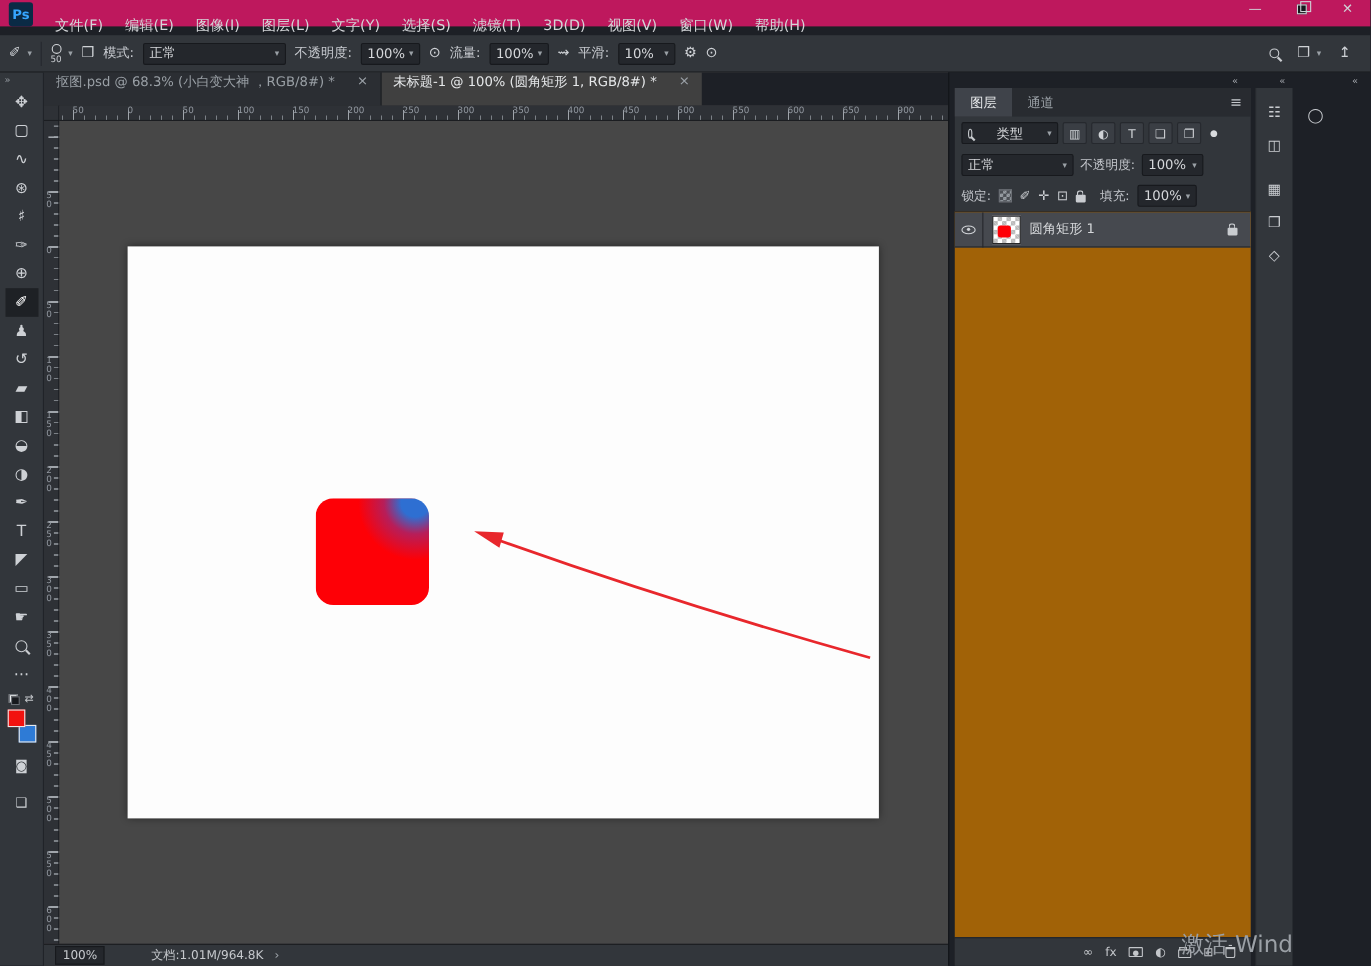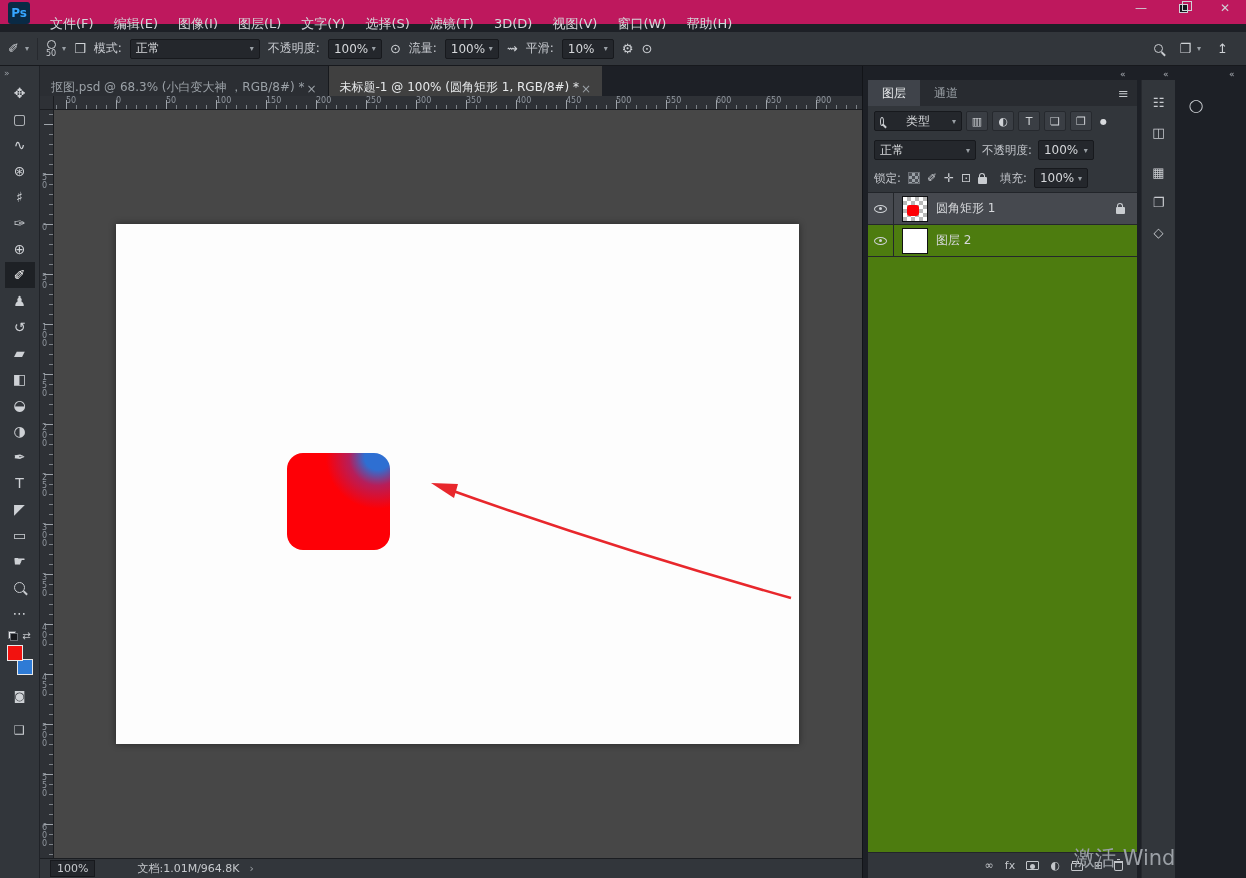--- a/index.html
+++ b/index.html
@@ -47,21 +47,21 @@
   .mini-swatches::before{content:"";position:absolute;left:0;top:0;width:6px;height:6px;background:#e8eaec;border:1px solid #6b6f75}
   .mini-swatches::after{content:"";position:absolute;right:0;bottom:0;width:6px;height:6px;background:#17191d;border:1px solid #6b6f75}
   .swatches{position:relative;width:26px;height:30px;margin-top:4px}
   .fgswatch{position:absolute;left:0;top:0;width:16px;height:16px;background:#f2120f;border:1px solid #e9e9e9;z-index:2}
   .bgswatch{position:absolute;right:0;bottom:0;width:16px;height:16px;background:#2e7bd6;border:1px solid #e9e9e9}
   .tool.small{font-size:12px;margin-top:8px}
 
   
   .docarea{position:absolute;left:40px;top:66px;width:822px;bottom:0;background:#464646}
   .tabbar{position:absolute;left:0;top:0;right:0;height:30px;background:#1d2026;display:flex}
-  .tab{display:flex;align-items:flex-end;gap:2px;padding:0 11px;height:30px;font-size:12px;white-space:nowrap;cursor:default}
+  .tab{display:flex;align-items:flex-start;gap:20px;padding:0 11px;height:30px;font-size:12px;white-space:nowrap;cursor:default}
   .tab.inactive{background:#2b2e33;color:#9aa0a6;border-right:1px solid #17191d}
   .tab.active{background:#404040;color:#e6e8ea}
   .tabclose{font-size:12px;color:#9aa0a6}
   .corner{position:absolute;left:0;top:30px;width:14px;height:14px;background:#2e3136;border-right:1px solid #1b1d21;border-bottom:1px solid #1b1d21}
   .hruler{position:absolute;left:14px;top:30px;right:0;height:14px;background:#2e3136;border-bottom:1px solid #1b1d21;overflow:hidden;
     background-image:
       repeating-linear-gradient(to right,#a0a5ab 0 1px,transparent 1px 50px),
       repeating-linear-gradient(to right,#7c8187 0 1px,transparent 1px 10px);
     background-size:100% 10px,100% 5px;background-position:12px 4px,2px 9px;background-repeat:no-repeat}
   .hnum{position:absolute;top:1px;font-size:8px;color:#9298a0;line-height:8px}
@@ -98,21 +98,21 @@
   .ftoggle{margin-left:4px;font-size:8px;color:#d8dadd}
   .blendrow{height:28px;display:flex;align-items:center;gap:6px;padding:0 6px}
   .plabel{font-size:11.5px;color:#c3c6cb;white-space:nowrap}
   .lockrow{height:28px;display:flex;align-items:center;gap:7px;padding:0 6px}
   .checker-sm{width:12px;height:12px;border:1px solid #6b6f75;
     background:linear-gradient(45deg,#9aa0a6 25%,transparent 25% 75%,#9aa0a6 75%) 0 0/6px 6px,
                linear-gradient(45deg,#9aa0a6 25%,transparent 25% 75%,#9aa0a6 75%) 3px 3px/6px 6px,#4a4e54}
   .lock-glyph{font-size:12px;color:#c9ccd0}
   .lockicon{display:inline-block;width:9px;height:7px;background:#c9ccd0;border-radius:1px;position:relative;margin-top:4px}
   .lockicon::before{content:"";position:absolute;left:1px;top:-4px;width:4px;height:4px;border:1.5px solid #c9ccd0;border-bottom:none;border-radius:3px 3px 0 0}
-  .layerlist{flex:1;background:#4d7c0f;border-top:1px solid #22252a;overflow:hidden}
+  .layerlist{flex:1;background:#a16207;border-top:1px solid #22252a;overflow:hidden}
   .layerrow{height:32px;display:flex;align-items:center;gap:8px;padding:0 8px 0 0;font-size:12px;color:#d6d8db;border-bottom:1px solid #24272b}
   .layerrow.selected{background:#46494f}
   .eyecell{width:26px;height:32px;display:flex;align-items:center;justify-content:center;border-right:1px solid #24272b}
   .eyeicon{display:inline-block;width:13px;height:8px;border:1px solid #d0d3d7;border-radius:50%;position:relative}
   .eyeicon::after{content:"";position:absolute;left:4px;top:1.5px;width:3px;height:3px;background:#d0d3d7;border-radius:50%}
   .thumb{width:26px;height:26px;border:1px solid #101113;position:relative;flex:0 0 auto}
   .checkerbg{background:linear-gradient(45deg,#b9b9b9 25%,transparent 25% 75%,#b9b9b9 75%) 0 0/8px 8px,
              linear-gradient(45deg,#b9b9b9 25%,transparent 25% 75%,#b9b9b9 75%) 4px 4px/8px 8px,#ffffff}
   .whitebg{background:#ffffff}
   .mini-shape{position:absolute;left:4px;top:8px;width:12px;height:11px;border-radius:3px;background:#fe0006}
@@ -375,27 +375,20 @@
         <div class="layerrow selected">
           <span class="eyecell">
               <span class="eyeicon"></span>
             </span>
           <span class="thumb checkerbg">
               <span class="mini-shape"></span>
             </span>
           <span class="lname">圆角矩形 1</span>
           <span class="lockicon badge"></span>
         </div>
-        <div class="layerrow">
-          <span class="eyecell">
-              <span class="eyeicon"></span>
-            </span>
-          <span class="thumb whitebg"></span>
-          <span class="lname">图层 2</span>
-        </div>
       </div>
       <div class="panelbottom">
         <span>∞</span>
         <span>fx</span>
         <span class="maskicon"></span>
         <span>◐</span>
         <span class="foldericon"></span>
         <span>⊞</span>
         <span class="trashicon"></span>
       </div>

